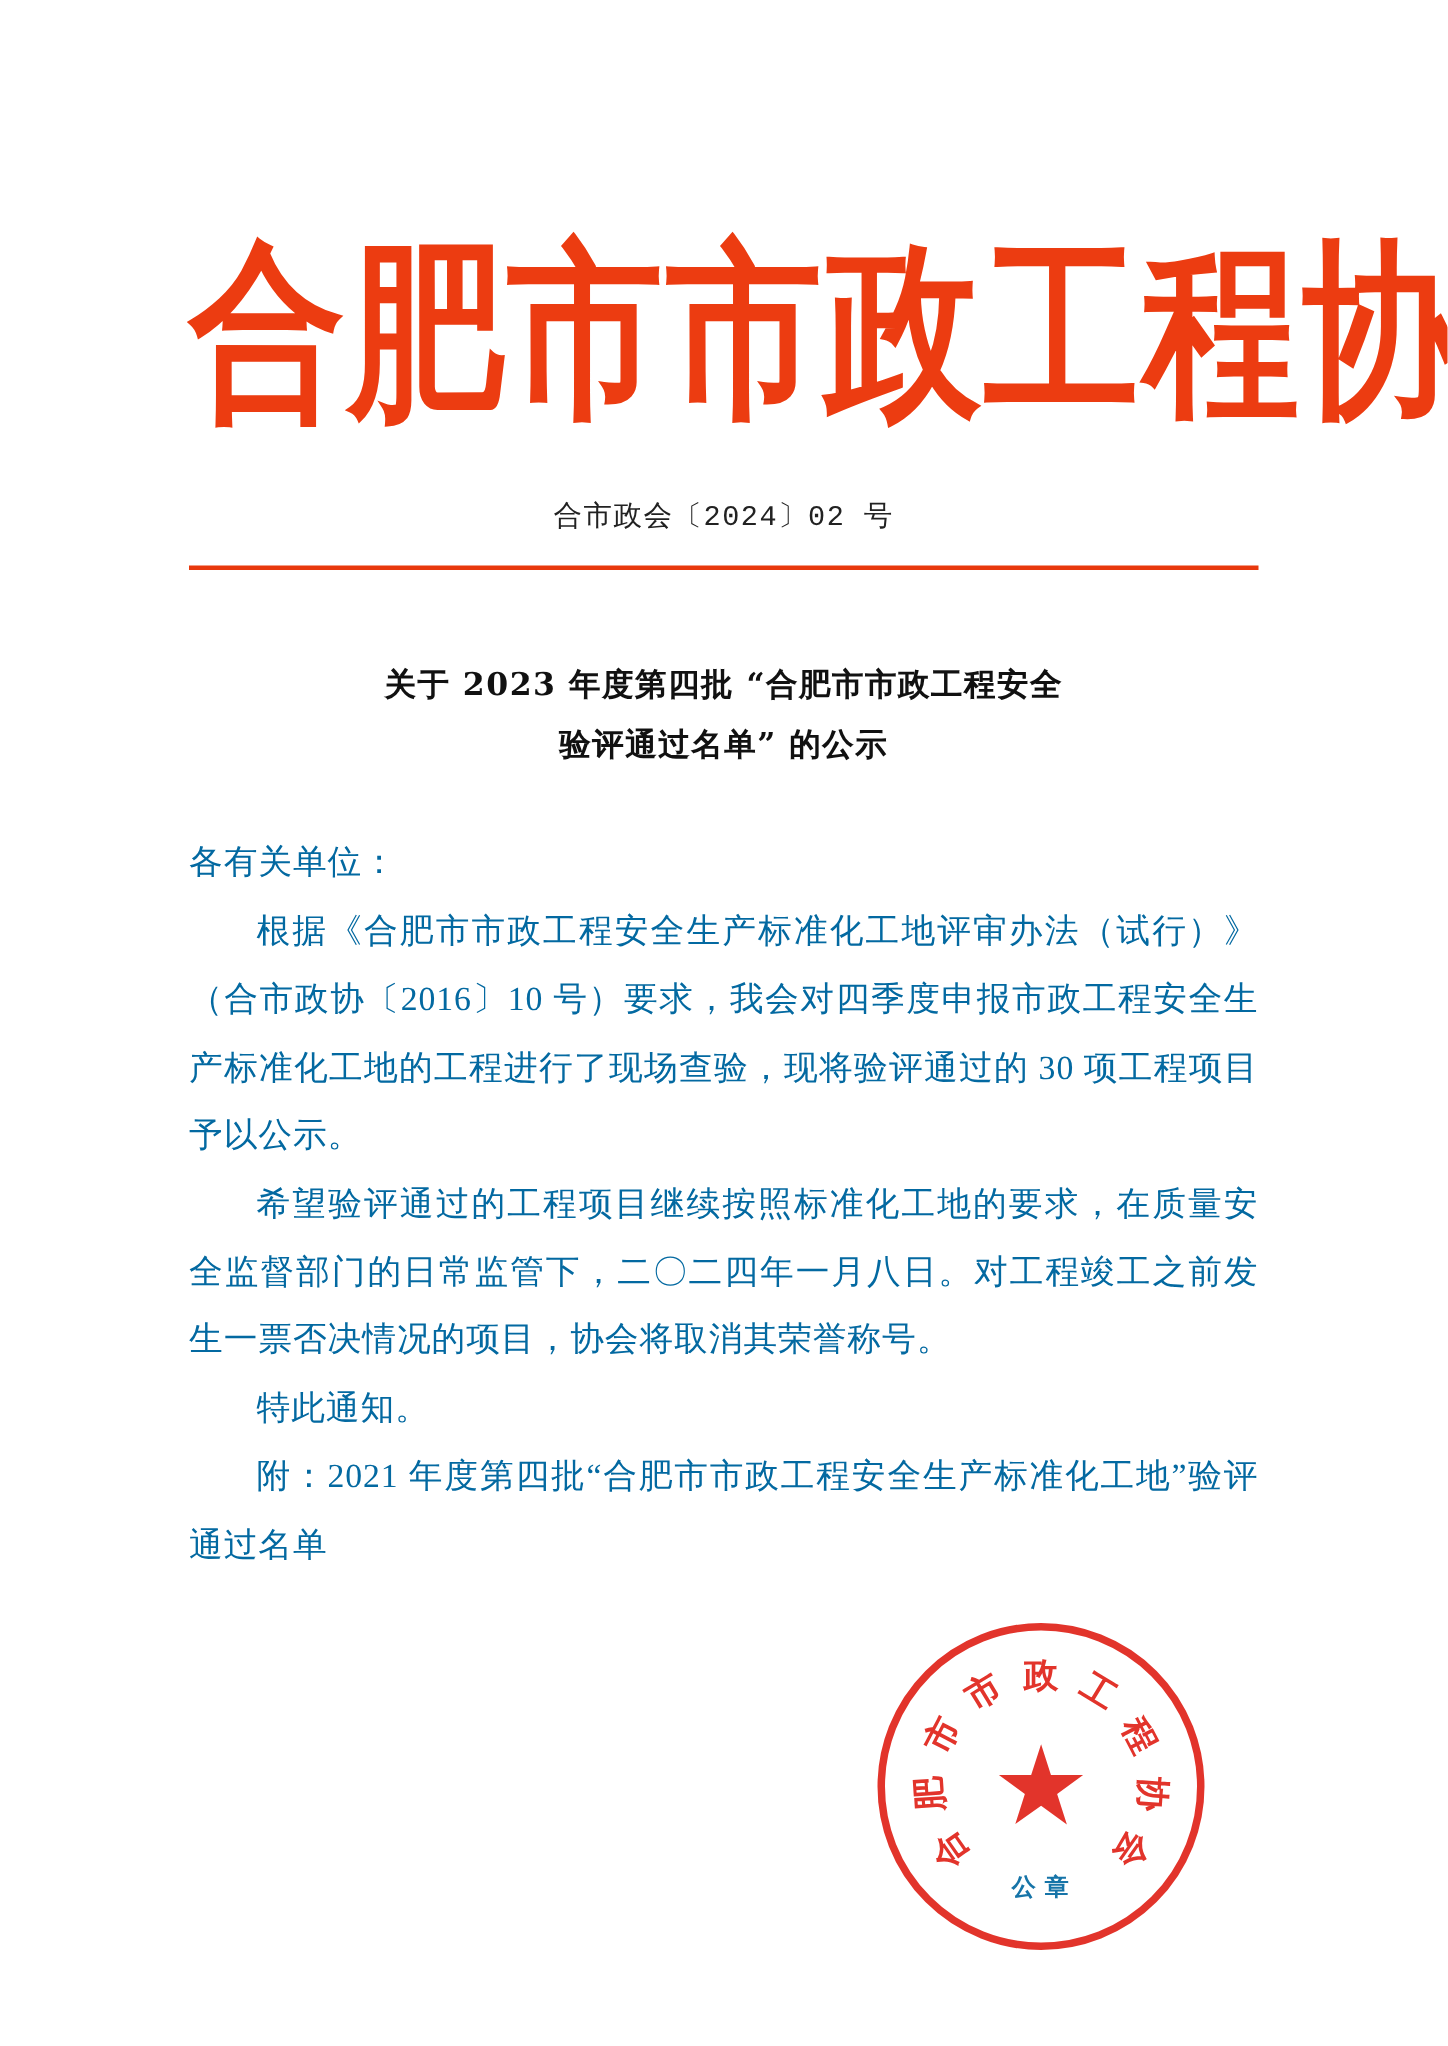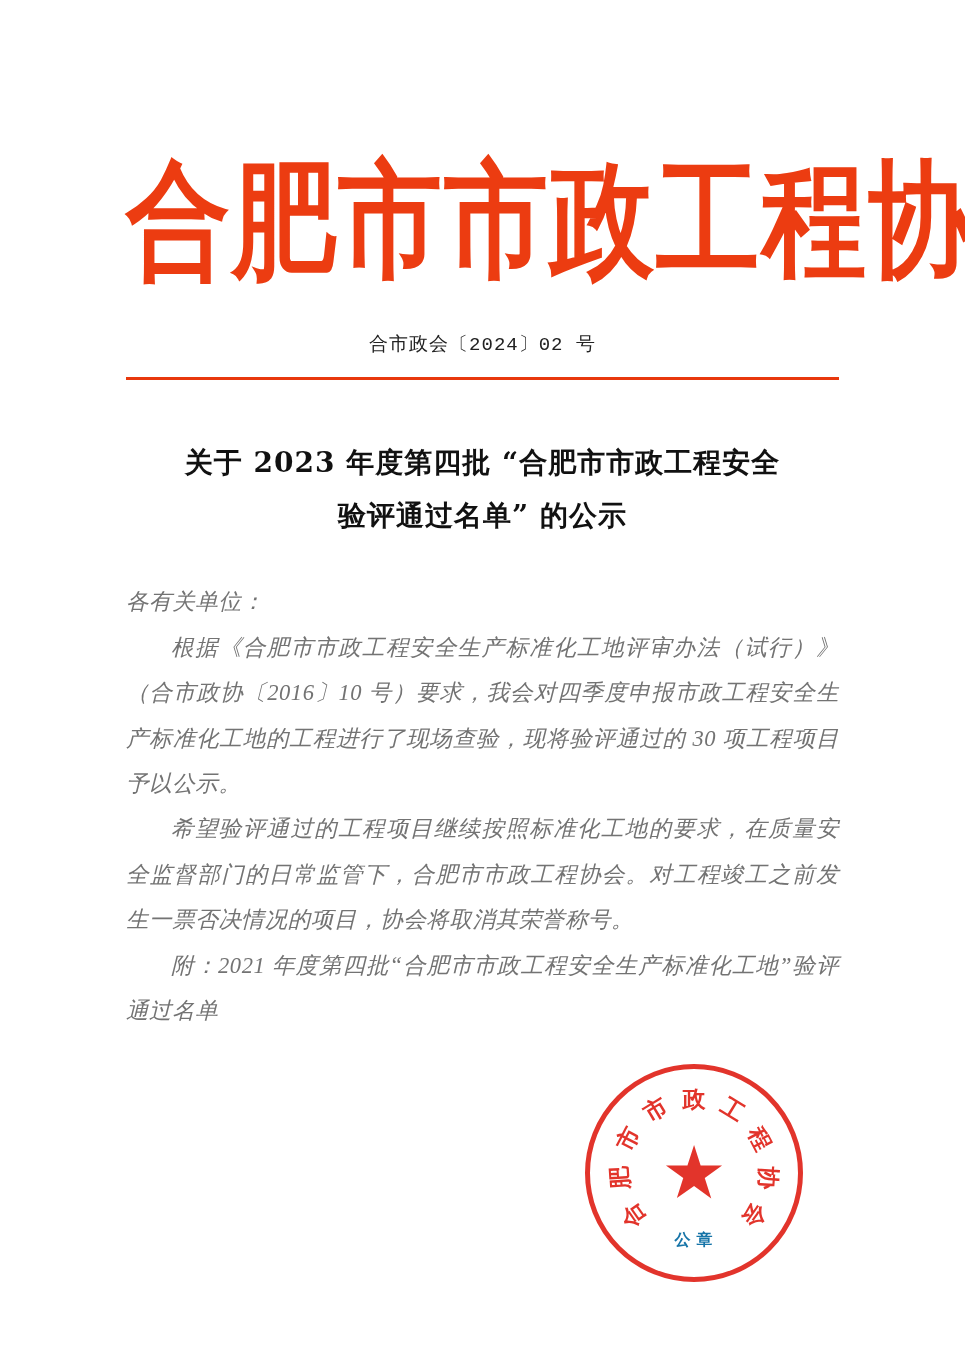--- a/index.html
+++ b/index.html
@@ -56,37 +56,36 @@
     background: #e8380d;
     width: 100%;
   }
 
   
   .doc-title {
     margin-top: 56px;
     text-align: center;
     font-family: "DejaVu Serif", "Liberation Serif", serif;
     font-weight: 700;
-    font-size: 28px;
+    font-size: 21px;
     line-height: 1.92;
     letter-spacing: 1px;
     color: #111;
     padding: 0 6px;
   }
 
   
   .body-text {
     margin-top: 36px;
     font-size: 22.5px;
     line-height: 2.02;
     letter-spacing: 0.6px;
-    color: #737373;
+    color: #0369a1;
     text-align: justify;
     text-justify: inter-ideograph;
-    font-style: italic;
   }
   .body-text p {
     margin: 0;
   }
   .indent2 {
     text-indent: 2em;
   }
 
   
   .sign-block {
@@ -165,21 +164,22 @@
   <div class="red-rule"></div>
 
   <div class="doc-title">
     <div>关于 2023 年度第四批 “合肥市市政工程安全</div>
     <div>验评通过名单” 的公示</div>
   </div>
 
   <div class="body-text">
     <p>各有关单位：</p>
     <p class="indent2">根据《合肥市市政工程安全生产标准化工地评审办法（试行）》（合市政协〔2016〕10 号）要求，我会对四季度申报市政工程安全生产标准化工地的工程进行了现场查验，现将验评通过的 30 项工程项目予以公示。</p>
-    <p class="indent2">希望验评通过的工程项目继续按照标准化工地的要求，在质量安全监督部门的日常监管下，合肥市市政工程协会。对工程竣工之前发生一票否决情况的项目，协会将取消其荣誉称号。</p>
+    <p class="indent2">希望验评通过的工程项目继续按照标准化工地的要求，在质量安全监督部门的日常监管下，二〇二四年一月八日。对工程竣工之前发生一票否决情况的项目，协会将取消其荣誉称号。</p>
+    <p class="indent2">特此通知。</p>
     <p class="indent2">附：2021 年度第四批“合肥市市政工程安全生产标准化工地”验评通过名单</p>
   </div>
 
   <div class="sign-block">
     <div class="seal">
       <div class="seal-text">
           <span style="transform: rotate(-215deg) translate(74px) rotate(90deg) translate(-50%, -50%);">合</span>
           <span style="transform: rotate(-183.75deg) translate(74px) rotate(90deg) translate(-50%, -50%);">肥</span>
           <span style="transform: rotate(-152.5deg) translate(74px) rotate(90deg) translate(-50%, -50%);">市</span>
           <span style="transform: rotate(-121.25deg) translate(74px) rotate(90deg) translate(-50%, -50%);">市</span>

